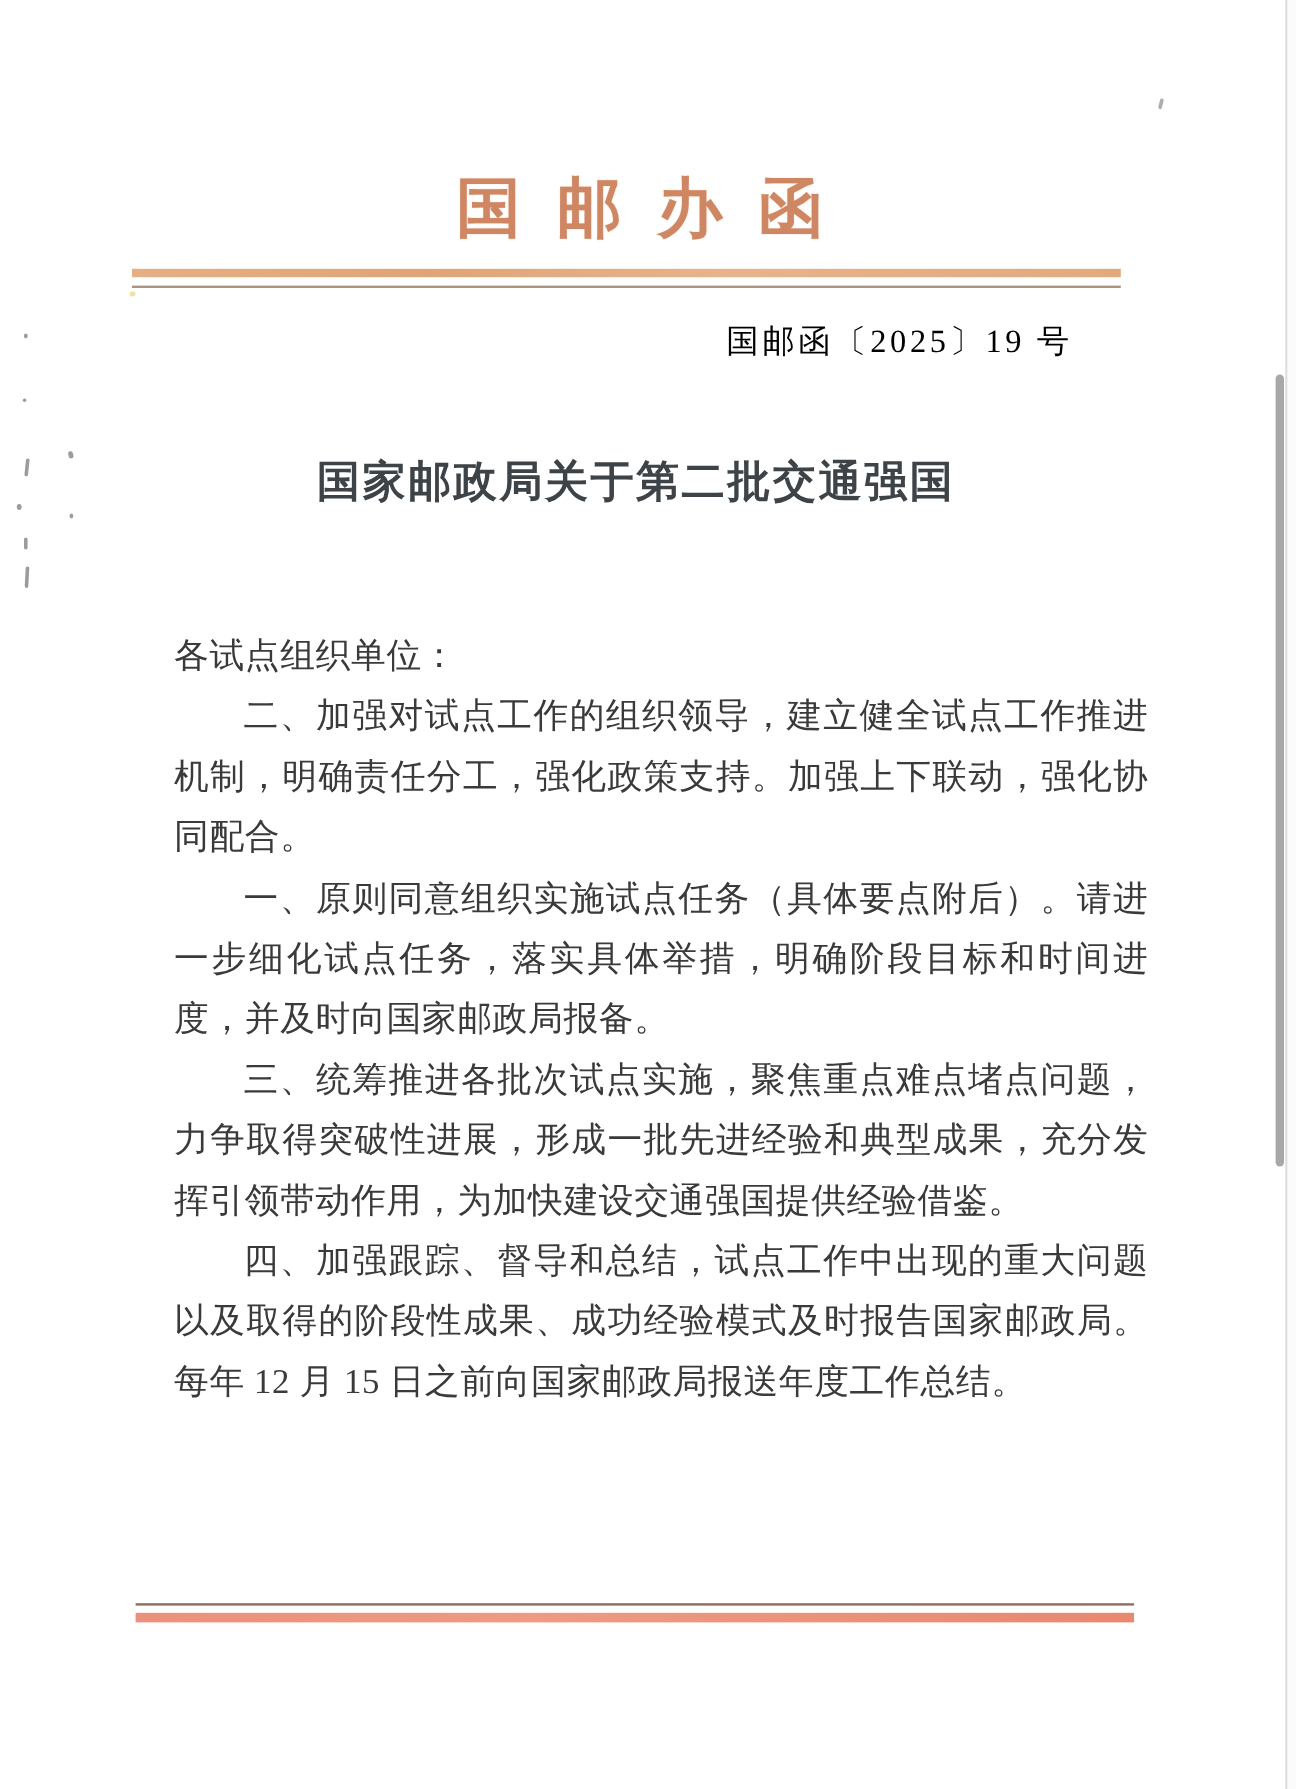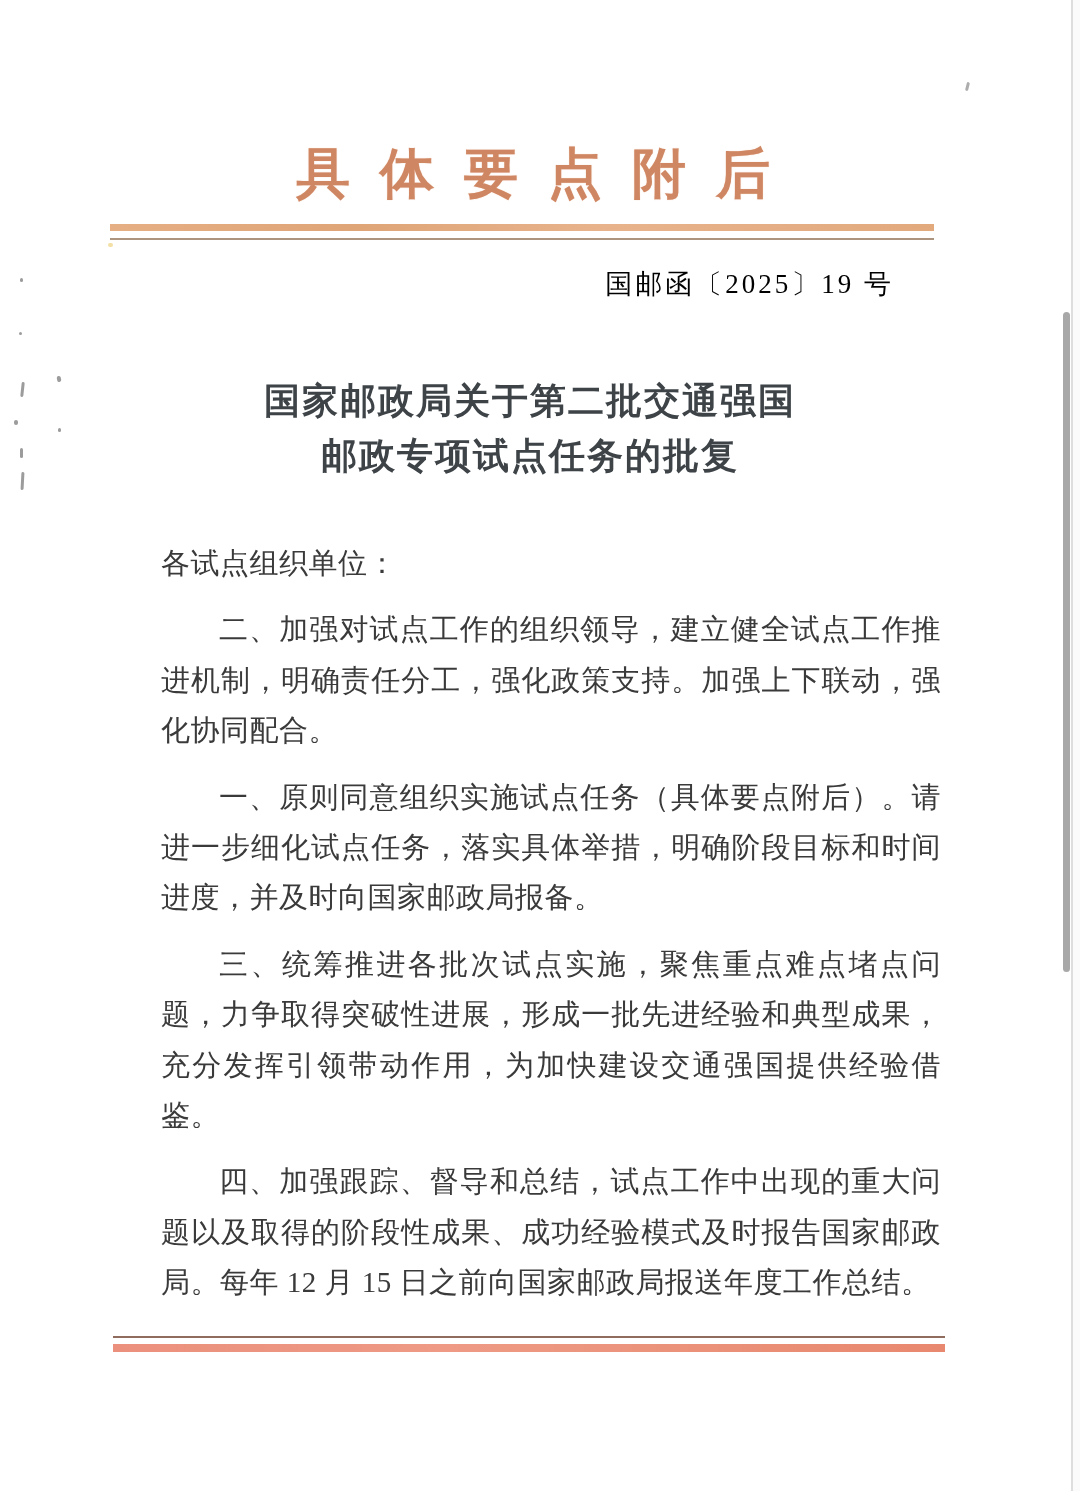--- a/index.html
+++ b/index.html
@@ -40,21 +40,21 @@
     font-size:36px;font-weight:bold;line-height:55px;
     letter-spacing:2px;
     color:#3d4347;
   }
   .doc-body{
     position:absolute;top:522px;left:145px;width:812px;
     font-size:29px;line-height:50.4px;
     color:#3a3a3a;letter-spacing:.5px;
     text-align:justify;
   }
-  .doc-body p{margin:16px;text-indent:2em;}
+  .doc-body p{margin:0;text-indent:2em;}
   .doc-body p.salutation{text-indent:0;}
   .rule-bottom-thin{
     position:absolute;top:1336px;left:113px;width:832px;height:2px;
     background:#7c5243;opacity:.85;
   }
   .rule-bottom-thick{
     position:absolute;top:1344px;left:113px;width:832px;height:8px;
     background:linear-gradient(90deg,#eb907c 0%,#ee9a84 40%,#e8886f 100%);
   }
   
@@ -81,30 +81,29 @@
   .s7{left:20px;top:448px;width:3px;height:10px;}
   .s8{left:21px;top:472px;width:3px;height:18px;transform:rotate(3deg);}
   .s9{left:966px;top:82px;width:3px;height:9px;transform:rotate(14deg);opacity:.45;}
   .s10{left:108px;top:243px;width:5px;height:4px;background:#e8c24a;opacity:.5;}
 </style>
 </head>
 <body>
 
 <div class="viewport">
 
-  <div class="letterhead">具体要点附后</div>
+  <div class="letterhead">国邮办函</div>
 
   <div class="rule-top-thick"></div>
   <div class="rule-top-thin"></div>
 
   <div class="doc-number">国邮函〔2025〕19 号</div>
 
   <div class="doc-title">
     <div>国家邮政局关于第二批交通强国</div>
-    <div>邮政专项试点任务的批复</div>
   </div>
 
   <div class="doc-body">
     <p class="salutation">各试点组织单位：</p>
     <p>二、加强对试点工作的组织领导，建立健全试点工作推进机制，明确责任分工，强化政策支持。加强上下联动，强化协同配合。</p>
     <p>一、原则同意组织实施试点任务（具体要点附后）。请进一步细化试点任务，落实具体举措，明确阶段目标和时间进度，并及时向国家邮政局报备。</p>
     <p>三、统筹推进各批次试点实施，聚焦重点难点堵点问题，力争取得突破性进展，形成一批先进经验和典型成果，充分发挥引领带动作用，为加快建设交通强国提供经验借鉴。</p>
     <p>四、加强跟踪、督导和总结，试点工作中出现的重大问题以及取得的阶段性成果、成功经验模式及时报告国家邮政局。每年 12 月 15 日之前向国家邮政局报送年度工作总结。</p>
   </div>
 

